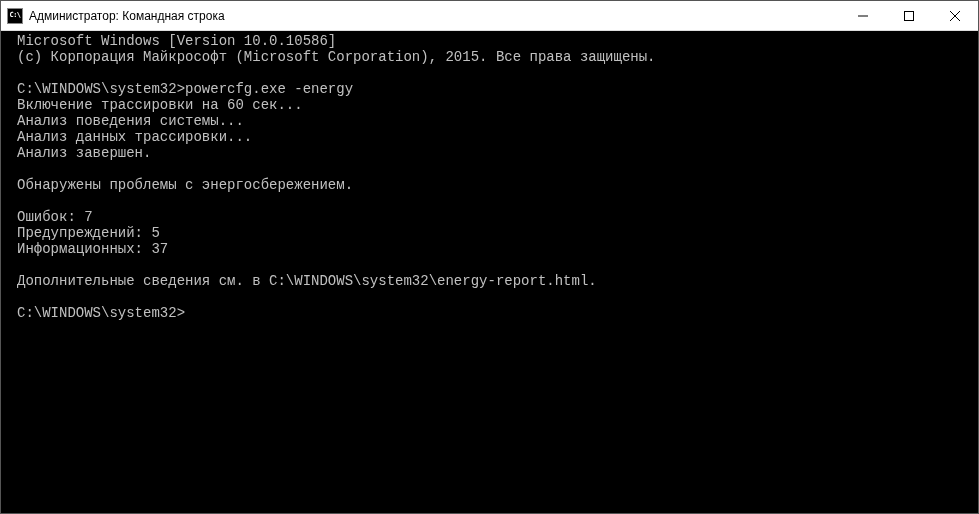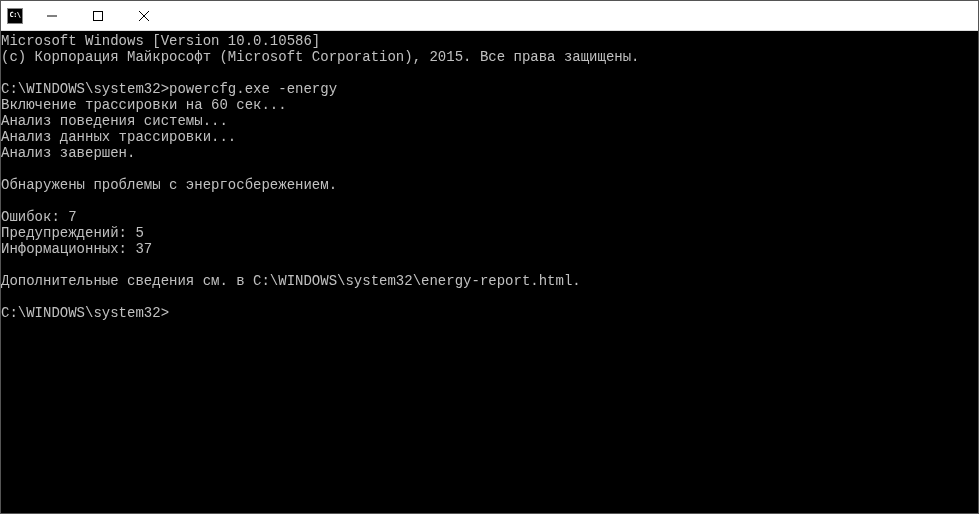--- a/index.html
+++ b/index.html
@@ -63,35 +63,36 @@
     color: #000;
   }
   .win-btn svg { width: 10px; height: 10px; }
   .terminal {
     flex: 1;
     background: #000;
     color: #c0c0c0;
     font-family: Consolas, "Courier New", monospace;
     font-size: 14px;
     line-height: 16px;
-    padding: 2px 0;
+    padding: 2px 16px;
     white-space: pre;
     overflow: hidden;
   }
   .line { display: block; min-height: 16px; }
   .blank { height: 16px; }
 </style>
 </head>
 <body>
 
 <div class="window">
   <div class="titlebar">
     <div class="titlebar-icon">
       <span>C:\</span>
     </div>
+    <div class="titlebar-title">Администратор: Командная строка</div>
     <div class="window-controls">
       <div class="win-btn">
         <svg viewBox="0 0 10 10">
             <line x1="0" y1="5" x2="10" y2="5" stroke="currentColor" stroke-width="1"></line>
           </svg>
       </div>
       <div class="win-btn">
         <svg viewBox="0 0 10 10">
             <rect x="0.5" y="0.5" width="9" height="9" fill="none" stroke="currentColor" stroke-width="1"></rect>
           </svg>

